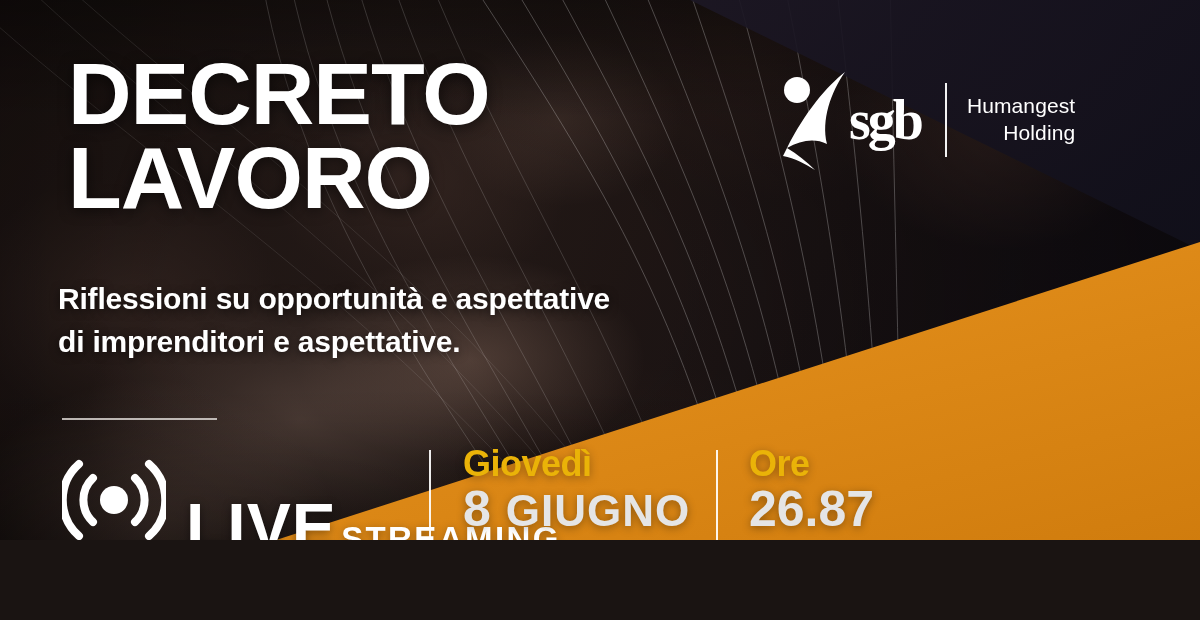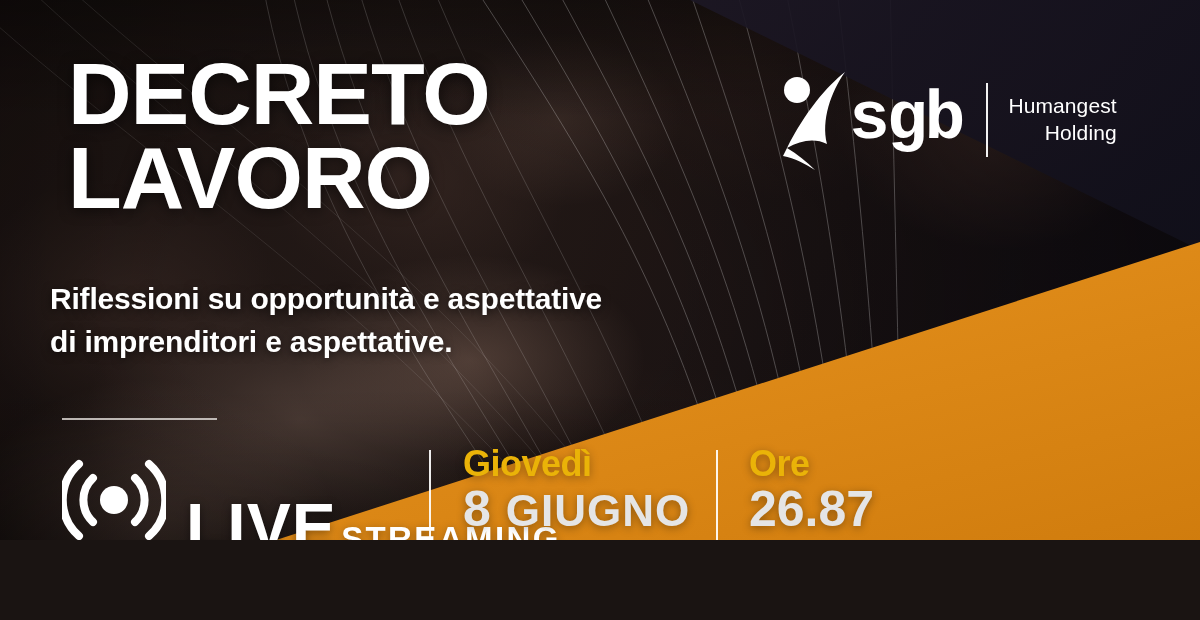--- a/index.html
+++ b/index.html
@@ -72,21 +72,21 @@
     font-weight: bold;
     line-height: 0.96;
     letter-spacing: -1px;
     text-shadow: 0 2px 14px rgba(0,0,0,0.55);
     margin: 0;
   }
   .title .line { display: block; }
 
   .subtitle {
     position: absolute;
-    left: 50px;
+    left: 58px;
     top: 278px;
     color: #ffffff;
     font-size: 30px;
     font-weight: bold;
     line-height: 1.42;
     letter-spacing: -0.2px;
     text-shadow: 0 2px 10px rgba(0,0,0,0.6);
     margin: 0;
   }
   .subtitle .line { display: block; }
@@ -106,26 +106,26 @@
     position: absolute;
     left: 775px;
     top: 70px;
     display: flex;
     align-items: center;
     height: 100px;
   }
   .logo-mark-wrap { display: flex; align-items: flex-end; }
   .logo-word {
     color: #ffffff;
-    font-size: 68px;
+    font-size: 56px;
     font-weight: bold;
     line-height: 0.8;
     letter-spacing: -3px;
     margin-left: -4px;
-    font-family: Liberation Mono, monospace;
+    font-family: Liberation Serif, serif;
   }
   .logo-divider {
     width: 2px;
     height: 74px;
     background: #ffffff;
     margin: 0 20px 0 24px;
     opacity: 0.95;
     align-self: center;
   }
   .logo-sub {

